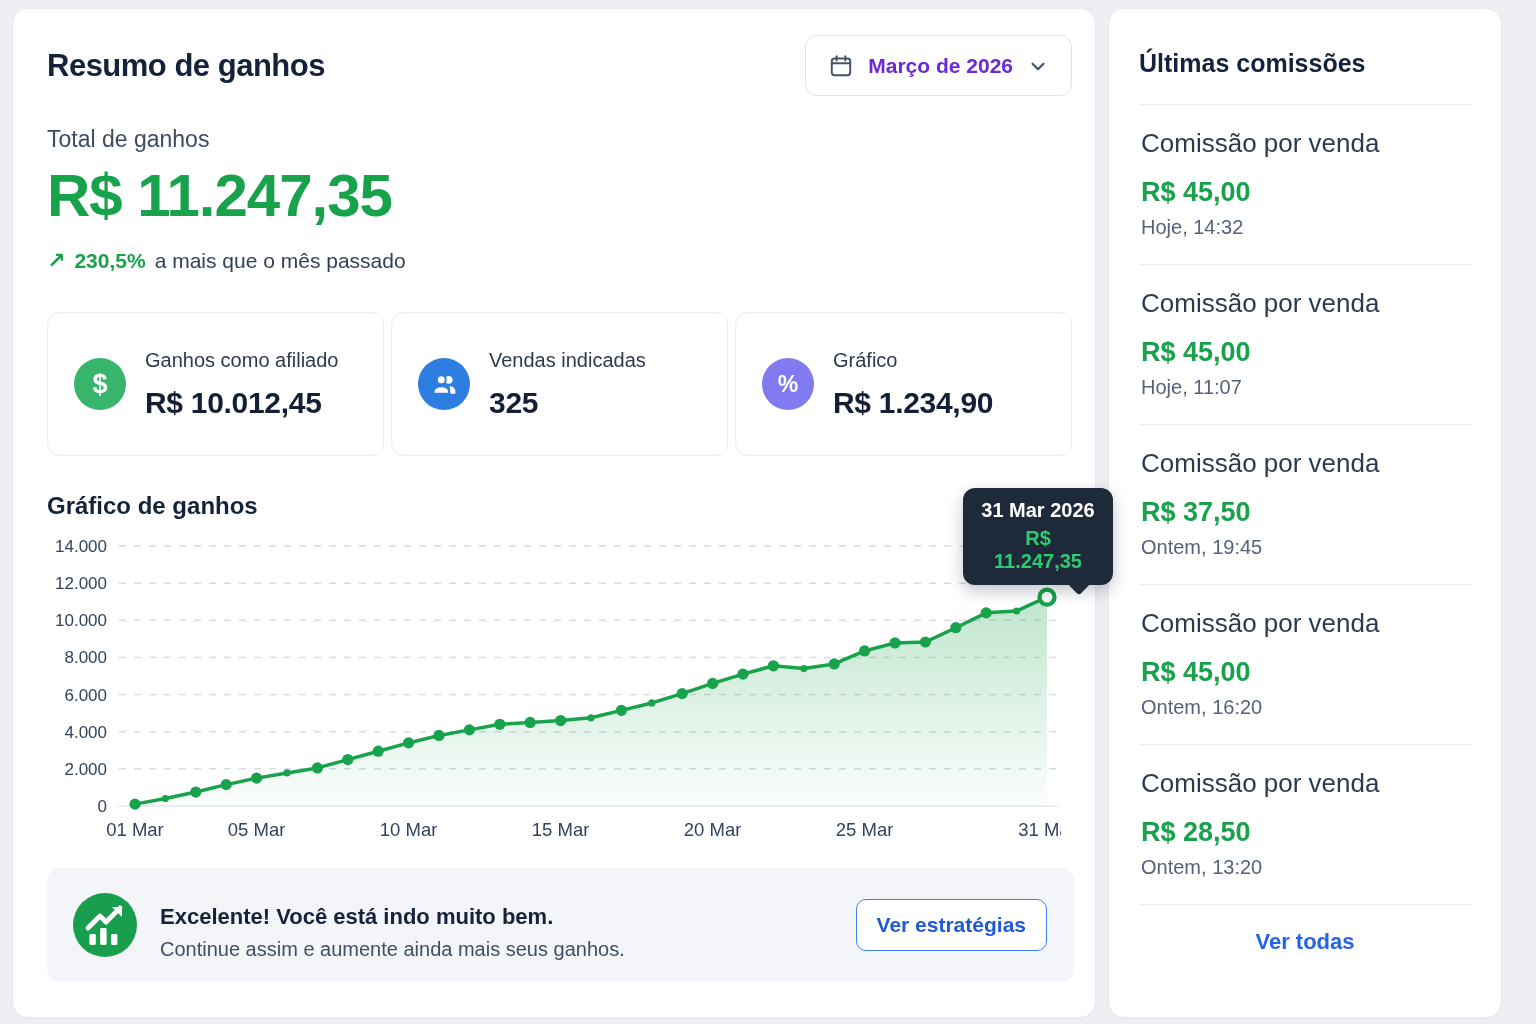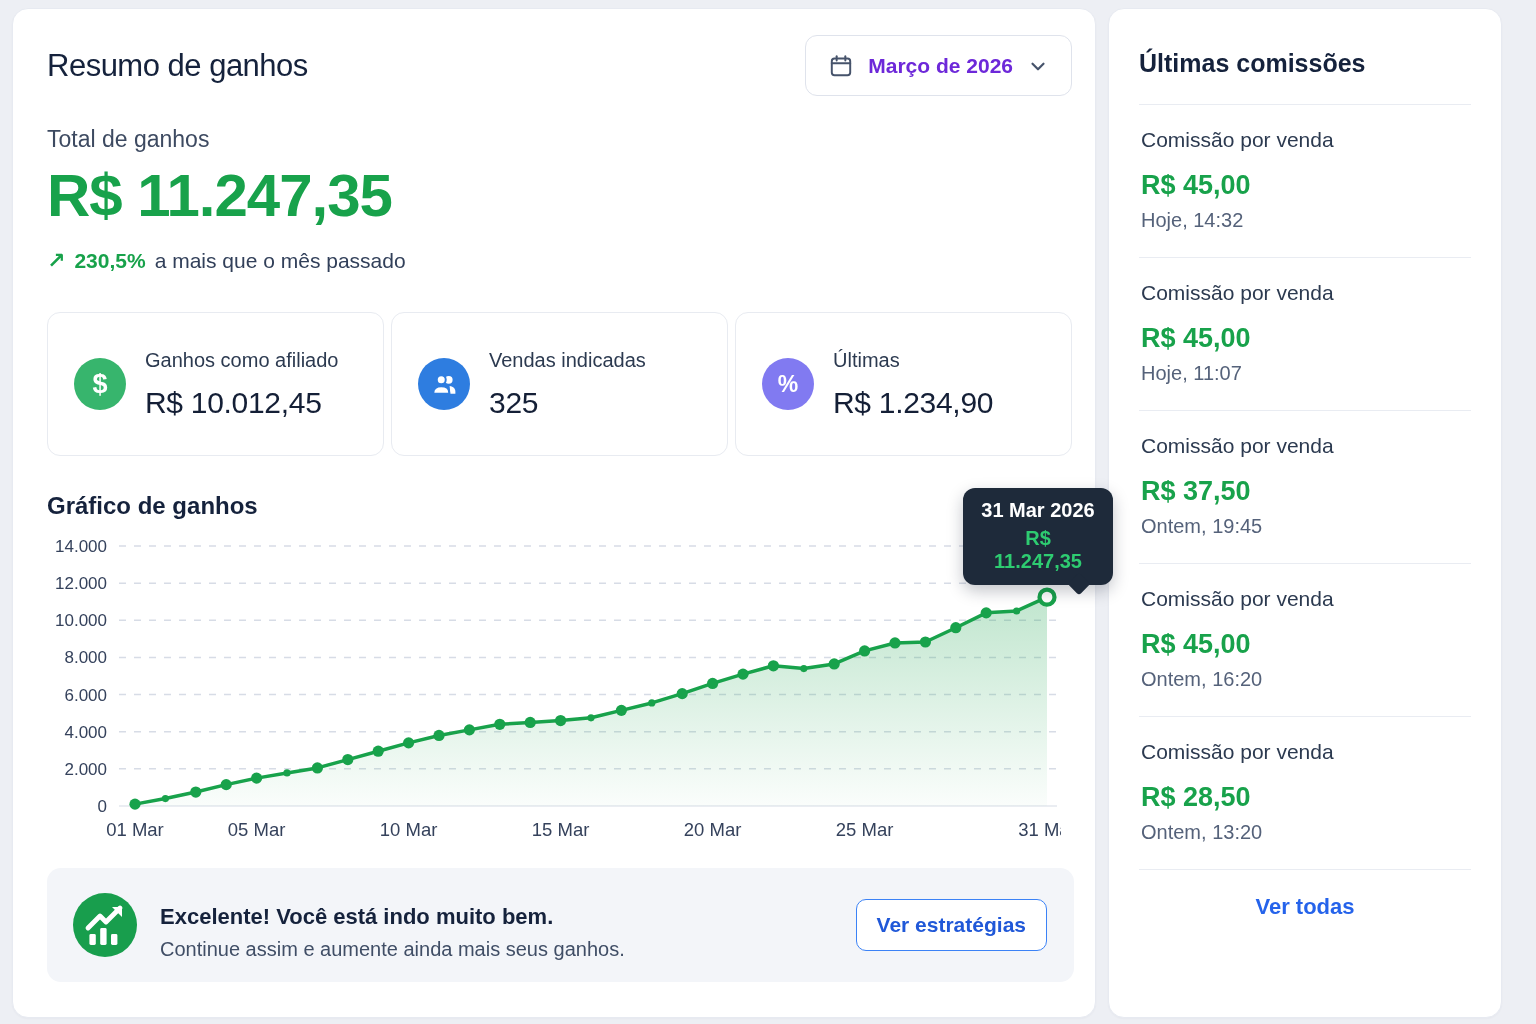--- a/index.html
+++ b/index.html
@@ -12,21 +12,21 @@
   .page { display:flex; padding:8px 0 0 12px; gap:12px; }
 
   
   .main-card {
     width:1084px; height:1010px;
     background:#fff; border:1px solid #e7eaf1; border-radius:16px;
     padding:26px 23px 0 34px;
     box-shadow:0 1px 2px rgba(20,30,60,.03);
   }
   .header-row { display:flex; align-items:center; justify-content:space-between; }
-  .page-title { font-size:31px; font-weight:400; letter-spacing:-.5px; color:#15223c; }
+  .page-title { font-size:31px; font-weight:700; letter-spacing:-.5px; color:#15223c; }
   .date-selector {
     display:flex; align-items:center; gap:14px;
     height:61px; padding:0 22px;
     background:#fff; border:1px solid #dfe3ec; border-radius:12px;
     font-family:inherit; font-size:21px; font-weight:600; color:#6d28d9; cursor:pointer;
   }
   .date-selector svg { display:block; }
 
   .total-label { margin-top:30px; font-size:23px; color:#3d4a61; }
   .total-value { margin-top:8px; font-size:60px; font-weight:700; letter-spacing:-1px; color:#18a24b; }
@@ -43,21 +43,21 @@
   }
   .stat-icon {
     width:52px; height:52px; border-radius:50%;
     display:flex; align-items:center; justify-content:center;
     color:#fff; font-weight:700; flex:0 0 52px;
   }
   .stat-icon.dollar { background:#37b56d; font-size:27px; }
   .stat-icon.users  { background:#2e7de0; }
   .stat-icon.pct    { background:#817af1; font-size:23px; }
   .stat-label { font-size:20px; color:#2c3a50; }
-  .stat-value { margin-top:14px; font-size:30px; font-weight:400; color:#141f36; letter-spacing:-.3px; }
+  .stat-value { margin-top:14px; font-size:30px; font-weight:700; color:#141f36; letter-spacing:-.3px; }
 
   .chart-title { margin-top:36px; font-size:24px; font-weight:700; color:#15223c; }
   .chart-wrap { position:relative; margin-top:14px; width:1014px; }
   .chart-tooltip {
     position:absolute; top:-46px; left:916px; min-width:150px;
     background:#1e2a3a; border-radius:12px; padding:11px 18px 12px;
     text-align:center; box-shadow:0 6px 16px rgba(15,25,45,.25);
   }
   .chart-tooltip .tt-date { color:#fff; font-size:20px; font-weight:700; }
   .chart-tooltip .tt-value { color:#2ecc71; font-size:20px; font-weight:700; margin-top:5px; }
@@ -85,21 +85,21 @@
   .sidebar-card {
     width:394px; height:1010px;
     background:#fff; border:1px solid #e7eaf1; border-radius:16px;
     padding:40px 30px 0;
     box-shadow:0 1px 2px rgba(20,30,60,.03);
   }
   .sidebar-title { font-size:25px; font-weight:700; color:#15223c; }
   .sb-divider { height:1px; background:#e9ecf2; }
   .sb-divider.first { margin-top:26px; }
   .sb-item { padding:23px 2px 25px; }
-  .sb-item-label { font-size:21px; color:#2c3a50; }
+  .sb-item-label { font-size:26px; color:#2c3a50; }
   .sb-item-value { margin-top:18px; font-size:27px; font-weight:700; color:#18a24b; }
   .sb-item-time { margin-top:8px; font-size:20px; color:#55627a; }
   .ver-todas {
     display:block; margin-top:24px; text-align:center;
     font-size:22px; font-weight:700; color:#2563eb; text-decoration:none; cursor:pointer;
   }
 </style>
 </head>
 <body>
 
@@ -157,21 +157,21 @@
         </span>
         <span>
           <div class="stat-label">Vendas indicadas</div>
           <div class="stat-value">325</div>
         </span>
       </div>
 
       <div class="stat-card">
         <span class="stat-icon pct">%</span>
         <span>
-          <div class="stat-label">Últimas</div>
+          <div class="stat-label">Gráfico</div>
           <div class="stat-value">R$ 1.234,90</div>
         </span>
       </div>
 
     </div>
 
     <h2 class="chart-title">Gráfico de ganhos</h2>
 
     <div class="chart-wrap">
       <div id="chart-host"><svg width="1014" height="312" viewBox="0 0 1014 312">

